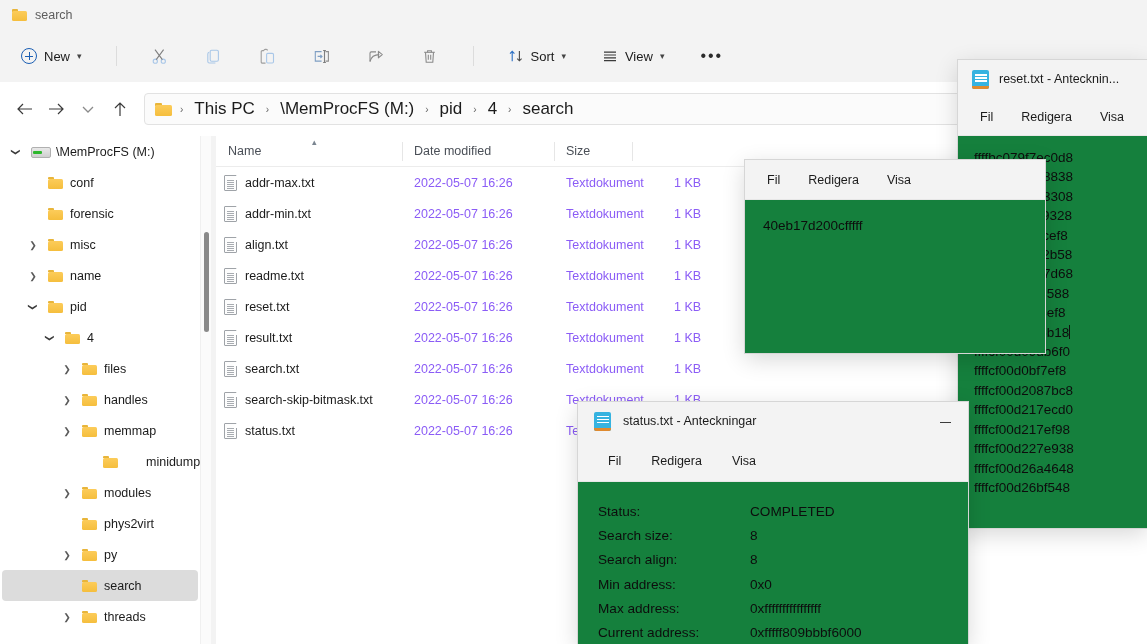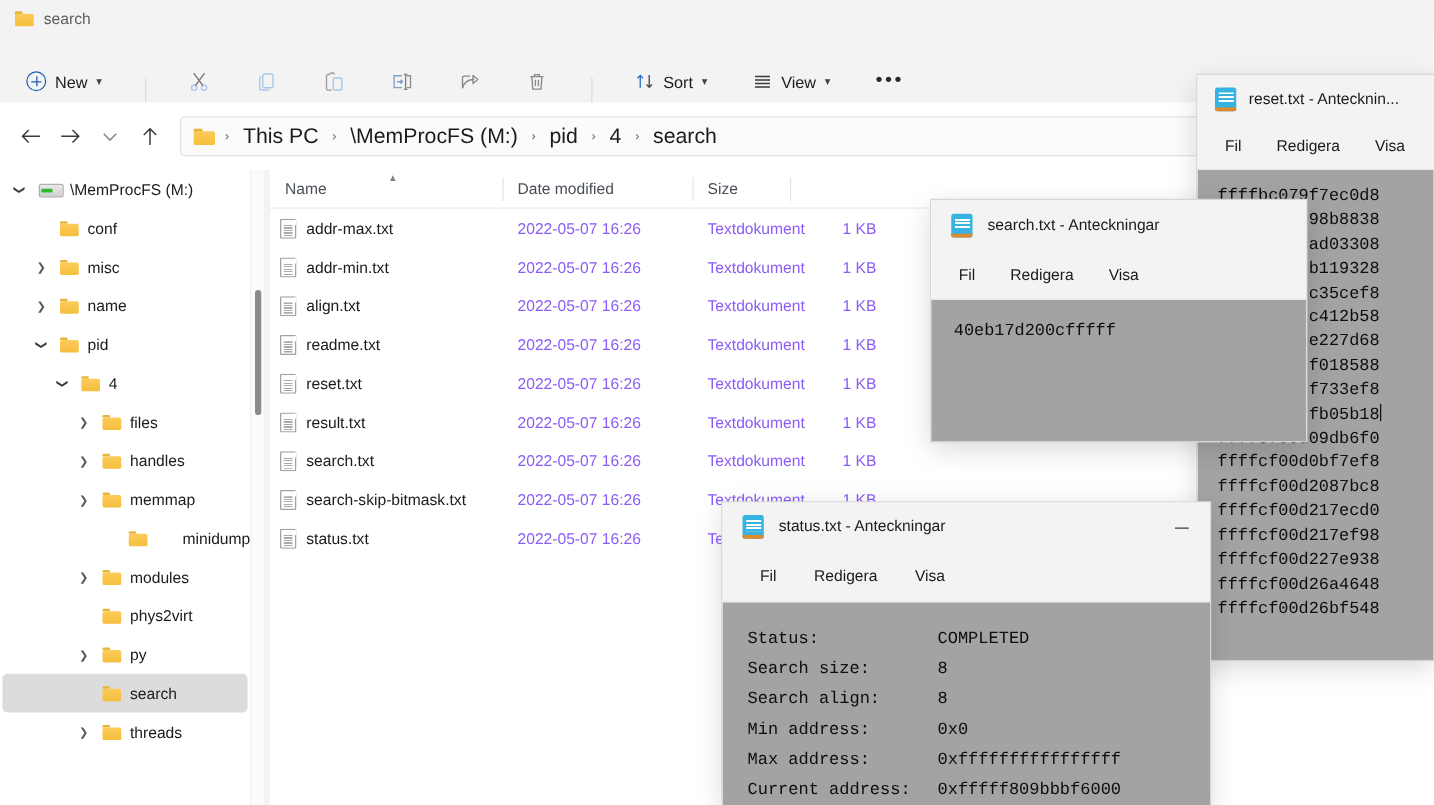--- a/index.html
+++ b/index.html
@@ -38,21 +38,21 @@
     background:linear-gradient(#fccc5a,#f5be3d); border-radius:1.5px;
   }
   .folder.sm { width:15px; height:12px; }
   .folder.sm::before{ width:6px; height:2.5px; }
   .folder.sm::after{ top:2px; width:15px; height:10px; }
 
   
   .toolbar {
     position:absolute; left:0; top:30px; width:1146px; height:52px;
     background:#f3f3f3;
-    display:flex; align-items:flex-end; padding-left:12px; gap:18px;
+    display:flex; align-items:center; padding-left:12px; gap:18px;
   }
   .tb-btn {
     height:34px; min-width:36px; border-radius:4px;
     display:flex; align-items:center; justify-content:center; gap:7px;
     padding:0 9px; cursor:default;
     color:#1b1b1b; font-size:13px;
   }
   .tb-sep { width:1px; height:20px; background:#dcdcdc; margin:0 7px; }
   .chev { font-size:9px; color:#444; line-height:1; }
   .plus-circ {
@@ -196,22 +196,22 @@
   }
   .np-min i{display:block;width:11px;height:1px;background:#3b3b3b;}
   .np-menu{
     height:40px; background:#f3f3f3; display:flex; align-items:center;
     gap:8px; padding-left:12px; border-bottom:1px solid #e7e7e7;
   }
   .np-menu span{
     font-size:12.5px;color:#1b1b1b;padding:5px 10px;border-radius:4px;
   }
   .np-body{
-    background:#a3a3a3; padding:14px 18px;
-    font-family:Liberation Mono, monospace;
+    background:#15803d; padding:14px 18px;
+    font-family:Liberation Sans, sans-serif;
     font-size:13.5px; line-height:19.4px; color:#0d0d0d;
     white-space:pre; height:100%;
   }
   .np-caret{
     display:inline-block;width:1px;height:14px;background:#111;
     vertical-align:-2px;
   }
 
   
   #np-result{ left:958px; top:60px; width:189px; height:468px; }
@@ -381,20 +381,25 @@
           <span class="twisty open" style="transform: rotate(90deg);">❯</span>
           <span class="drive"></span>
           <span>\MemProcFS (M:)</span>
         </div>
         <div class="tree-item" style="padding-left: 23px;">
           <span class="twisty"></span>
           <span class="folder sm"></span>
           <span>conf</span>
         </div>
         <div class="tree-item" style="padding-left: 23px;">
+          <span class="twisty"></span>
+          <span class="folder sm"></span>
+          <span>forensic</span>
+        </div>
+        <div class="tree-item" style="padding-left: 23px;">
           <span class="twisty">❯</span>
           <span class="folder sm"></span>
           <span>misc</span>
         </div>
         <div class="tree-item" style="padding-left: 23px;">
           <span class="twisty">❯</span>
           <span class="folder sm"></span>
           <span>name</span>
         </div>
         <div class="tree-item" style="padding-left: 23px;">
@@ -560,24 +565,20 @@
     </div>
     <div class="np-menu">
       <span>Fil</span>
       <span>Redigera</span>
       <span>Visa</span>
     </div>
     <div class="np-body"><div>ffffbc079f7ec0d8</div><div>ffffcf00c98b8838</div><div>ffffcf00cad03308</div><div>ffffcf00cb119328</div><div>ffffcf00cc35cef8</div><div>ffffcf00cc412b58</div><div>ffffcf00ce227d68</div><div>ffffcf00cf018588</div><div>ffffcf00cf733ef8</div><div>ffffcf00cfb05b18<span class="np-caret"></span></div><div>ffffcf00d09db6f0</div><div>ffffcf00d0bf7ef8</div><div>ffffcf00d2087bc8</div><div>ffffcf00d217ecd0</div><div>ffffcf00d217ef98</div><div>ffffcf00d227e938</div><div>ffffcf00d26a4648</div><div>ffffcf00d26bf548</div></div>
   </div>
 
   <div class="np" id="np-search">
-    <div class="np-title">
-      <span class="np-icon"></span>
-      <span class="np-title-text">search.txt - Anteckningar</span>
-    </div>
     <div class="np-menu">
       <span>Fil</span>
       <span>Redigera</span>
       <span>Visa</span>
     </div>
     <div class="np-body">40eb17d200cfffff</div>
   </div>
 
   <div class="np" id="np-status">
     <div class="np-title">

